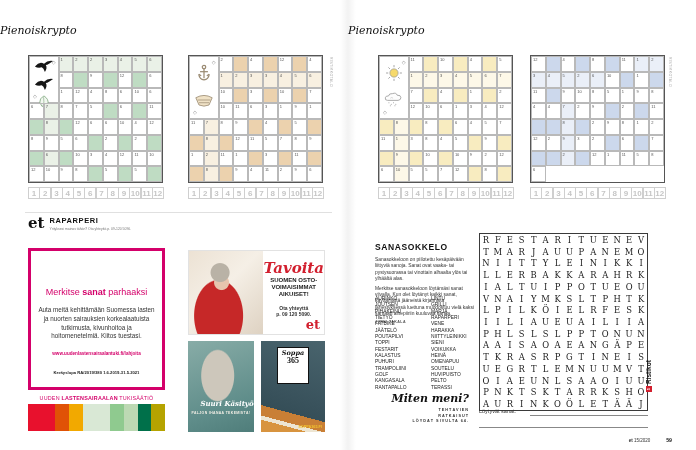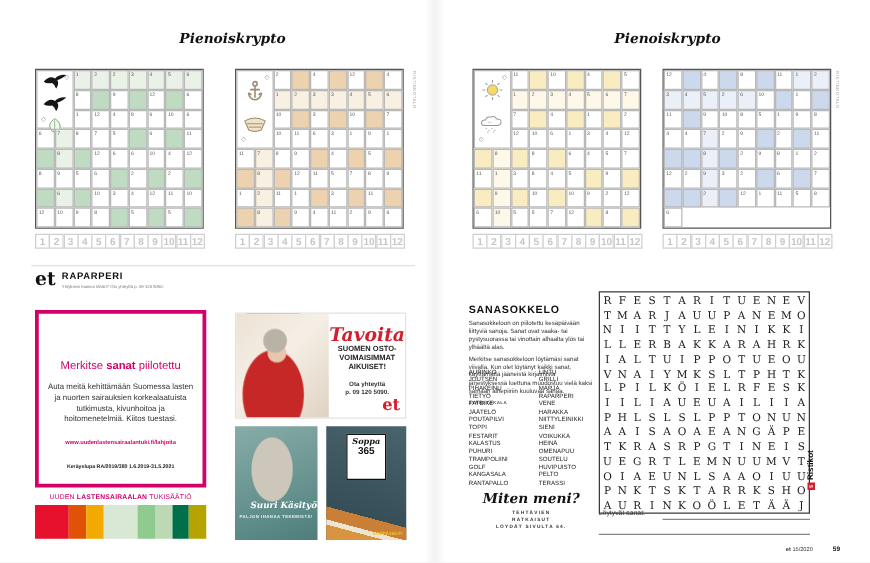--- a/index.html
+++ b/index.html
@@ -1,21 +1,21 @@
 <!DOCTYPE html>
 <html><head>
 <meta charset="utf-8">
 <style>
   html,body{margin:0;padding:0;background:#fff;}
   .spread{position:relative;width:696px;height:450px;background:#fff;overflow:hidden;
           font-family:"Liberation Sans",sans-serif;border-bottom:2px solid #ececec;}
   .gutter{position:absolute;left:340px;top:0;width:16px;height:100%;
           background:linear-gradient(90deg,rgba(0,0,0,0) 0%,rgba(0,0,0,0.05) 50%,rgba(0,0,0,0) 100%);}
-  .ptitle{position:absolute;top:24px;width:348px;text-align:center;
-          font-family:"DejaVu Serif",serif;font-style:italic;font-weight:bold;font-size:11px;color:#111;margin-left:12px;}
+  .ptitle{position:absolute;top:24px;width:348px;text-align:left;
+          font-family:"DejaVu Serif",serif;font-style:italic;font-weight:normal;font-size:11px;color:#111;}
   .vcredit{position:absolute;font-size:3.5px;color:#a8a8a8;writing-mode:vertical-rl;letter-spacing:.4px;}
   
   .kblock{position:absolute;width:135px;}
   .kgrid{width:135px;height:128px;display:grid;grid-template-columns:repeat(9,1fr);
          grid-template-rows:repeat(8,1fr);border:1.5px solid #555;box-sizing:border-box;background:#fff;}
   .kcell{border:0.5px solid #b9b9b9;position:relative;}
   .kcell .n{position:absolute;top:0px;left:1px;font-size:4px;color:#555;line-height:5px;}
   .kcell.acc{background:var(--accent);}
   .kcell.lt{background:var(--light);}
   .kimg{grid-column:1/3;border:0.5px solid #b9b9b9;position:relative;display:flex;
@@ -61,30 +61,30 @@
                 linear-gradient(160deg,#88aca7,#5f8d8a 70%,#4f7d7a);
      text-align:center;padding-top:58px;}
   .craft .ctitle{font-family:"DejaVu Serif",serif;font-style:italic;font-weight:bold;font-size:7px;color:#fff;margin-left:12px;}
   .craft .csub{margin-top:3px;font-size:3.4px;font-weight:bold;letter-spacing:.4px;color:#f3efe6;}
   .soppa{position:absolute;left:261px;top:341px;width:64px;height:91px;box-sizing:border-box;
      background:linear-gradient(15deg,#d8943f 0 12px,#ede5d2 12px 16px,#c97f35 16px 26px,rgba(0,0,0,0) 26px),
                 linear-gradient(200deg,#49646d,#39525c 60%,#2e4750);
      text-align:center;position:absolute;}
   .soppa .sbox{margin:6px auto 0 auto;width:30px;background:#fff;border:1px solid #111;padding:2px 0 18px 0;}
   .soppa .slog1{font-family:"DejaVu Serif",serif;font-style:italic;font-weight:bold;font-size:6.5px;color:#111;line-height:7px;}
-  .soppa .slog2{font-family:Liberation Sans, sans-serif;font-weight:bold;font-size:8px;color:#111;line-height:8px;}
+  .soppa .slog2{font-family:Liberation Serif, serif;font-weight:bold;font-size:8px;color:#111;line-height:8px;}
   .soppa .surl{position:absolute;right:3px;bottom:3px;font-size:3.8px;font-weight:bold;color:#f2c230;}
   
   .sana{position:absolute;left:375px;top:222px;width:100px;margin-top:20px;}
   .sana h2{margin:0 0 5px 0;font-size:8.5px;letter-spacing:.6px;color:#111;}
   .sana p{margin:0 0 3px 0;font-size:4.9px;line-height:1.3;color:#333;}
   .sana .scredit{font-size:3.6px;font-weight:bold;letter-spacing:.4px;color:#555;margin-top:1px;}
   .wordcols{position:absolute;left:375px;top:296px;width:112px;display:flex;}
   .wordcols div{width:56px;font-size:4.9px;line-height:6.35px;color:#222;}
-  .miten{position:absolute;left:381px;top:392px;width:88px;text-align:center;}
+  .miten{position:absolute;left:381px;top:392px;width:88px;text-align:right;}
   .miten .mscript{font-family:"DejaVu Serif",serif;font-style:italic;font-weight:bold;font-size:11px;color:#111;}
   .miten .msub{font-size:3.8px;font-weight:bold;letter-spacing:1px;color:#333;line-height:1.5;margin-top:3px;}
   .sgrid{position:absolute;left:479px;top:233px;width:169px;height:178px;border:1.5px solid #3a3a3a;
          box-sizing:border-box;display:grid;grid-template-columns:repeat(14,1fr);
          grid-template-rows:repeat(15,1fr);background:#fff;}
   .sgrid span{display:flex;align-items:center;justify-content:center;
          font-family:"DejaVu Serif",serif;font-size:8.4px;color:#1a1a1a;}
   .ristikot{position:absolute;left:645px;top:392px;transform:rotate(-90deg);transform-origin:left top;
             display:flex;align-items:center;gap:2px;white-space:nowrap;}
   .ristikot .rbox{width:6px;height:6px;background:#d21f2e;color:#fff;font-size:4px;font-weight:bold;
@@ -885,21 +885,21 @@
 
   <div class="ostoksilla">
     <span class="etlogo">et</span>
     <span>
       <div class="olabel">RAPARPERI</div>
       <div class="osub">Yrityksesi mainos tähän? Ota yhteyttä p. 09-120 5090.</div>
     </span>
   </div>
 
   <div class="donation">
-    <div class="dtitle"><span>Merkitse </span><b>sanat</b><span> piilotettu</span></div>
+    <div class="dtitle"><span>Merkitse </span><b>sanat</b><span> parhaaksi</span></div>
     <div class="dbody">Auta meitä kehittämään Suomessa lasten ja nuorten sairauksien korkealaatuista tutkimusta, kivunhoitoa ja hoitomenetelmiä. Kiitos tuestasi.</div>
     <div class="dlink">www.uudenlastensairaalantuki.fi/lahjoita</div>
     <div class="dpermit">Keräyslupa RA/2019/380  1.6.2019-31.5.2021</div>
   </div>
   <div class="dorg"><span>UUDEN </span><b>LASTENSAIRAALAN</b><span> TUKISÄÄTIÖ</span></div>
   <div class="dbars">
       <div style="background: rgb(232, 17, 45); flex-grow: 2;"></div>
       <div style="background: rgb(224, 82, 6); flex-grow: 1;"></div>
       <div style="background: rgb(242, 169, 0); flex-grow: 1;"></div>
       <div style="background: rgb(217, 232, 213); flex-grow: 2;"></div>

